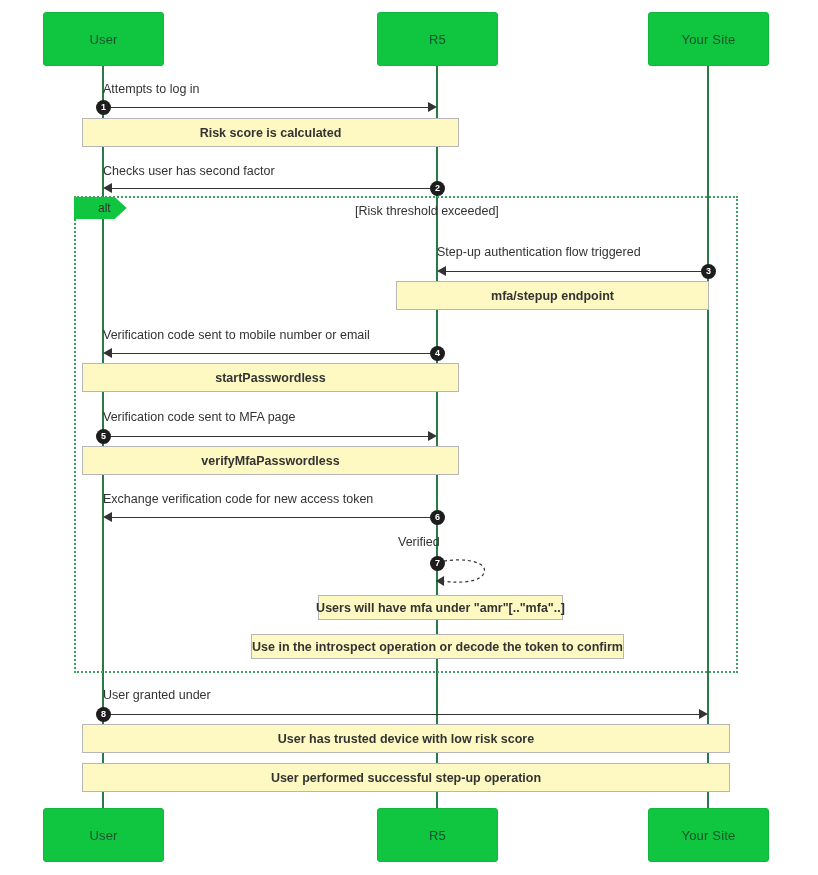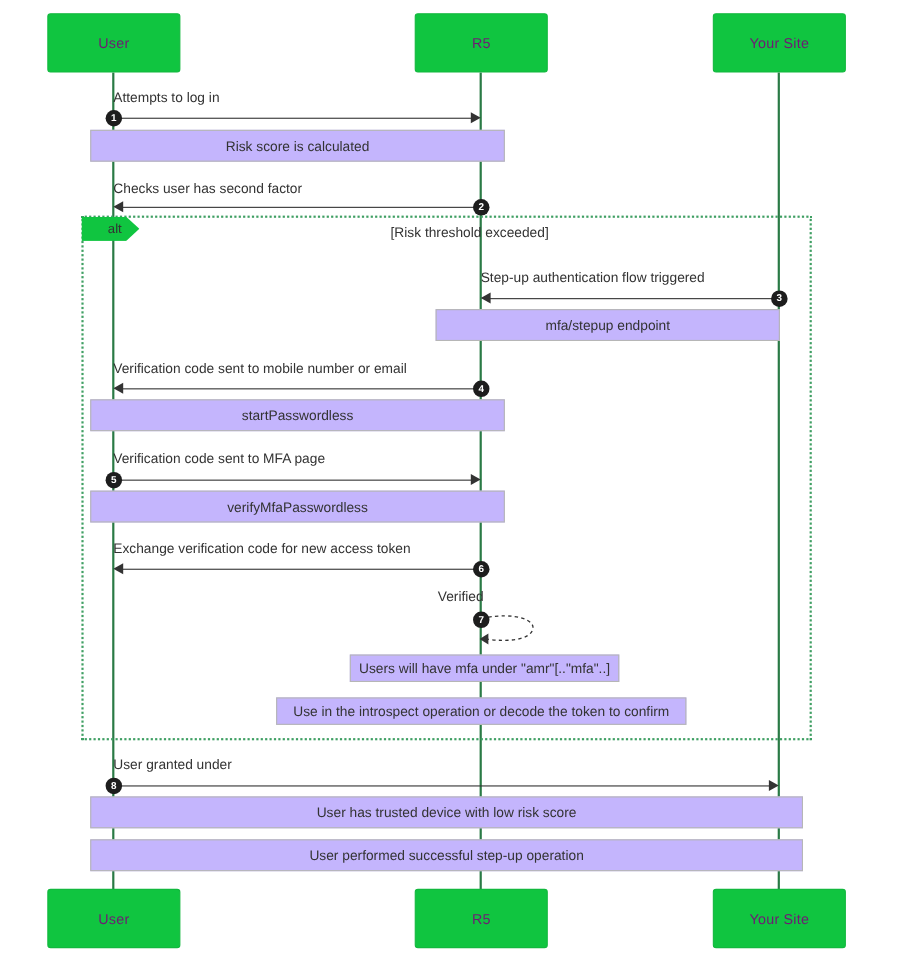--- a/index.html
+++ b/index.html
@@ -20,38 +20,39 @@
     position: absolute;
     background: #10c540;
     border: 1px solid #12b83e;
     border-radius: 3px;
     display: flex;
     align-items: center;
     justify-content: center;
   }
   .actor-label {
     font-size: 13px;
-    color: #701a75;
+    color: #14532d;
     letter-spacing: .2px;
     white-space: nowrap;
   }
   
   .lifeline {
     position: absolute;
     width: 2px;
     background: #2a7a45;
   }
   
   .msg-bar {
     position: absolute;
-    background: #c4b5fd;
+    background: #fef9c3;
     border: 1px solid #b6b6b6;
     display: flex;
     align-items: center;
     justify-content: center;
+    font-weight: bold;
   }
   .msg-bar-label {
     font-size: 12.5px;
     color: #333333;
     white-space: nowrap;
   }
   
   .arrow-line {
     position: absolute;
     height: 1px;

